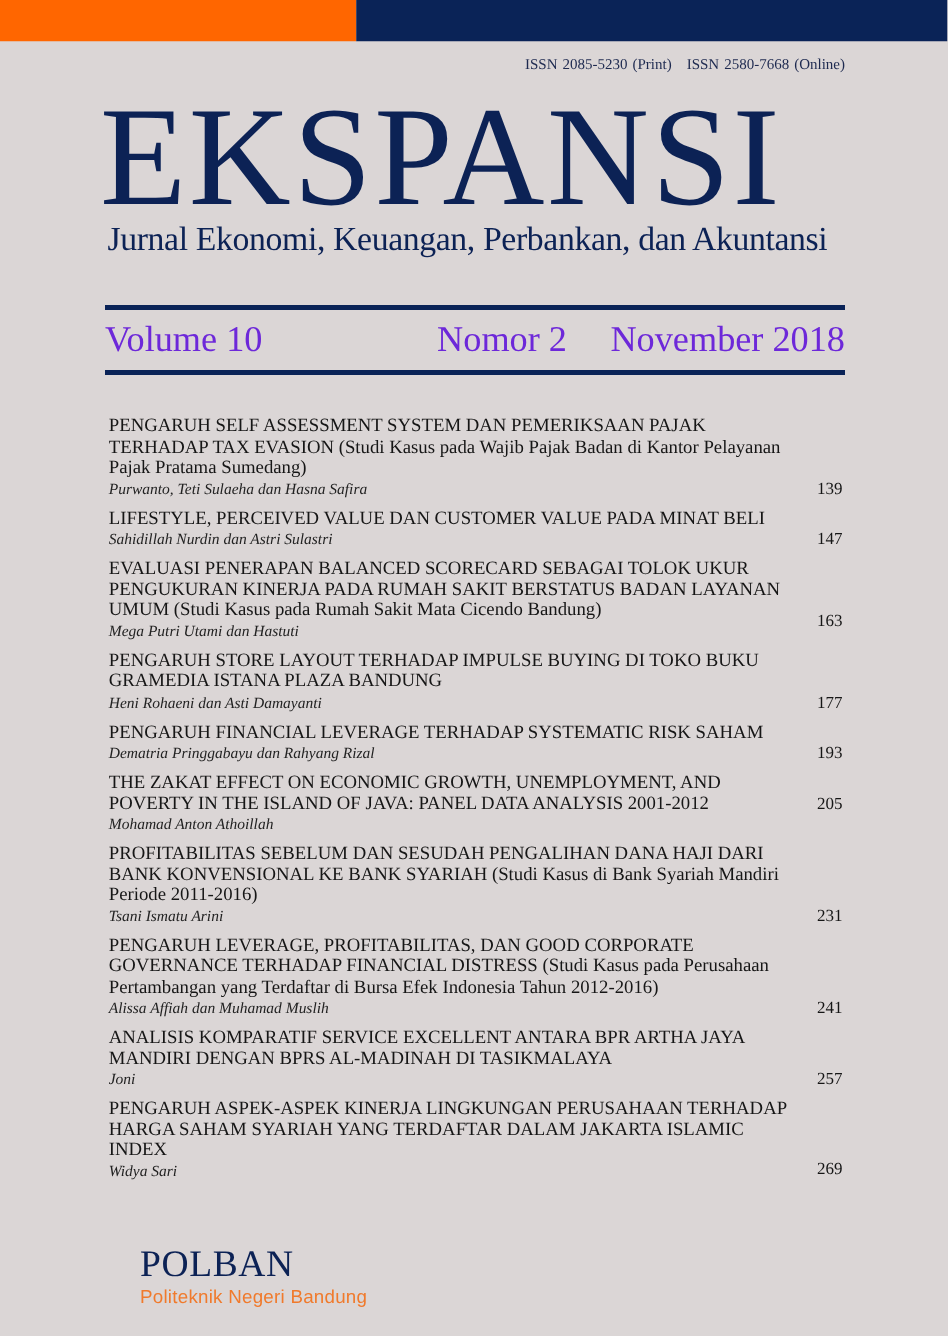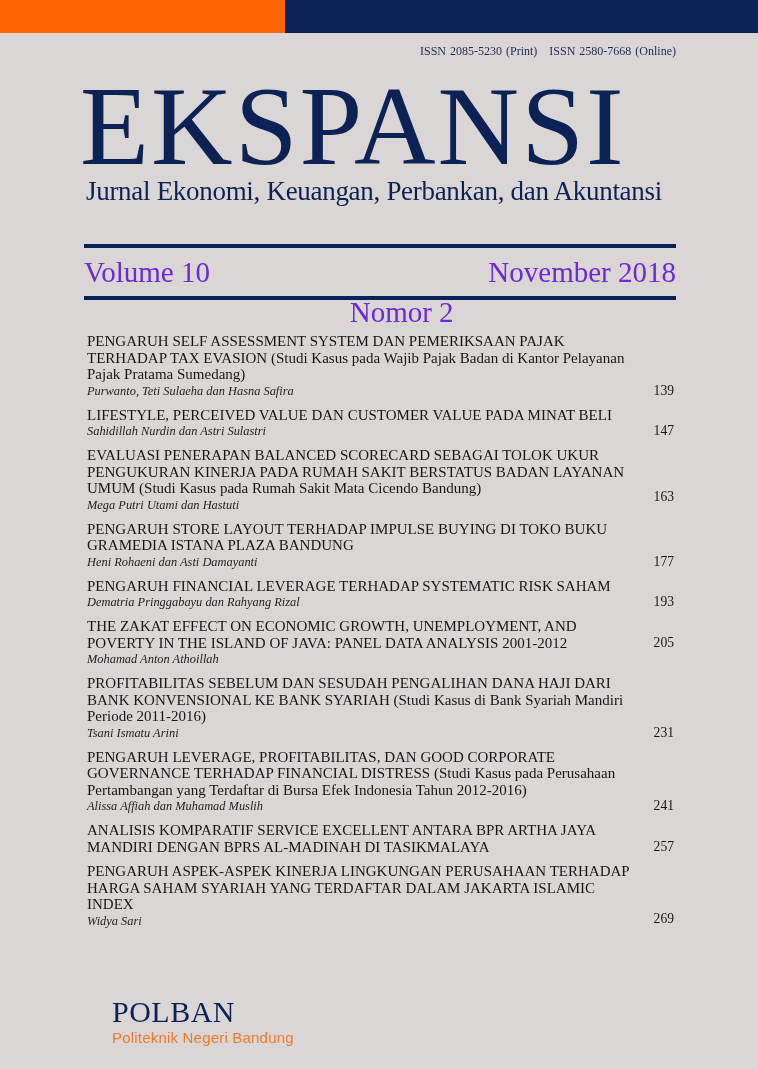--- a/index.html
+++ b/index.html
@@ -36,21 +36,21 @@
   .rule { position: absolute; left: 84px; width: 592px; height: 4px; background: #0a2357; }
   .rule-top { top: 244px; }
   .rule-bottom { top: 296px; }
 
   .issue-line {
     position: absolute; top: 256px; left: 84px; width: 592px;
     font-size: 29px; color: #6d28d9;
     display: flex; justify-content: space-between;
     font-weight: normal;
   }
-  .issue-line .nomor { margin-left: 105px; margin-top: 40px; }
+  .issue-line .nomor { margin-left: 105px; }
 
   .toc { position: absolute; top: 333px; left: 87px; width: 589px; }
   .toc-item { position: relative; margin-bottom: 8px; padding-right: 40px; }
   .toc-title {
     font-size: 15px; line-height: 16.5px; color: #161616;
     text-transform: none;
   }
   .toc-authors {
     font-size: 12.4px; line-height: 16px; font-style: italic; color: #222;
   }
@@ -127,20 +127,21 @@
     <div class="toc-authors">Tsani Ismatu Arini</div>
     <div class="toc-page" style="bottom:0">231</div>
   </div>
   <div class="toc-item">
     <div class="toc-title">PENGARUH LEVERAGE, PROFITABILITAS, DAN GOOD CORPORATE GOVERNANCE TERHADAP FINANCIAL DISTRESS (Studi Kasus pada Perusahaan Pertambangan yang Terdaftar di Bursa Efek Indonesia Tahun 2012-2016)</div>
     <div class="toc-authors">Alissa Affiah dan Muhamad Muslih</div>
     <div class="toc-page" style="bottom:0">241</div>
   </div>
   <div class="toc-item">
     <div class="toc-title">ANALISIS KOMPARATIF SERVICE EXCELLENT ANTARA BPR ARTHA JAYA MANDIRI DENGAN BPRS AL-MADINAH DI TASIKMALAYA</div>
+    <div class="toc-authors">Joni</div>
     <div class="toc-page" style="bottom:0">257</div>
   </div>
   <div class="toc-item">
     <div class="toc-title">PENGARUH ASPEK-ASPEK KINERJA LINGKUNGAN PERUSAHAAN TERHADAP HARGA SAHAM SYARIAH YANG TERDAFTAR DALAM JAKARTA ISLAMIC INDEX</div>
     <div class="toc-authors">Widya Sari</div>
     <div class="toc-page" style="bottom:2px">269</div>
   </div>
 </div>
 
 <div class="logo">

